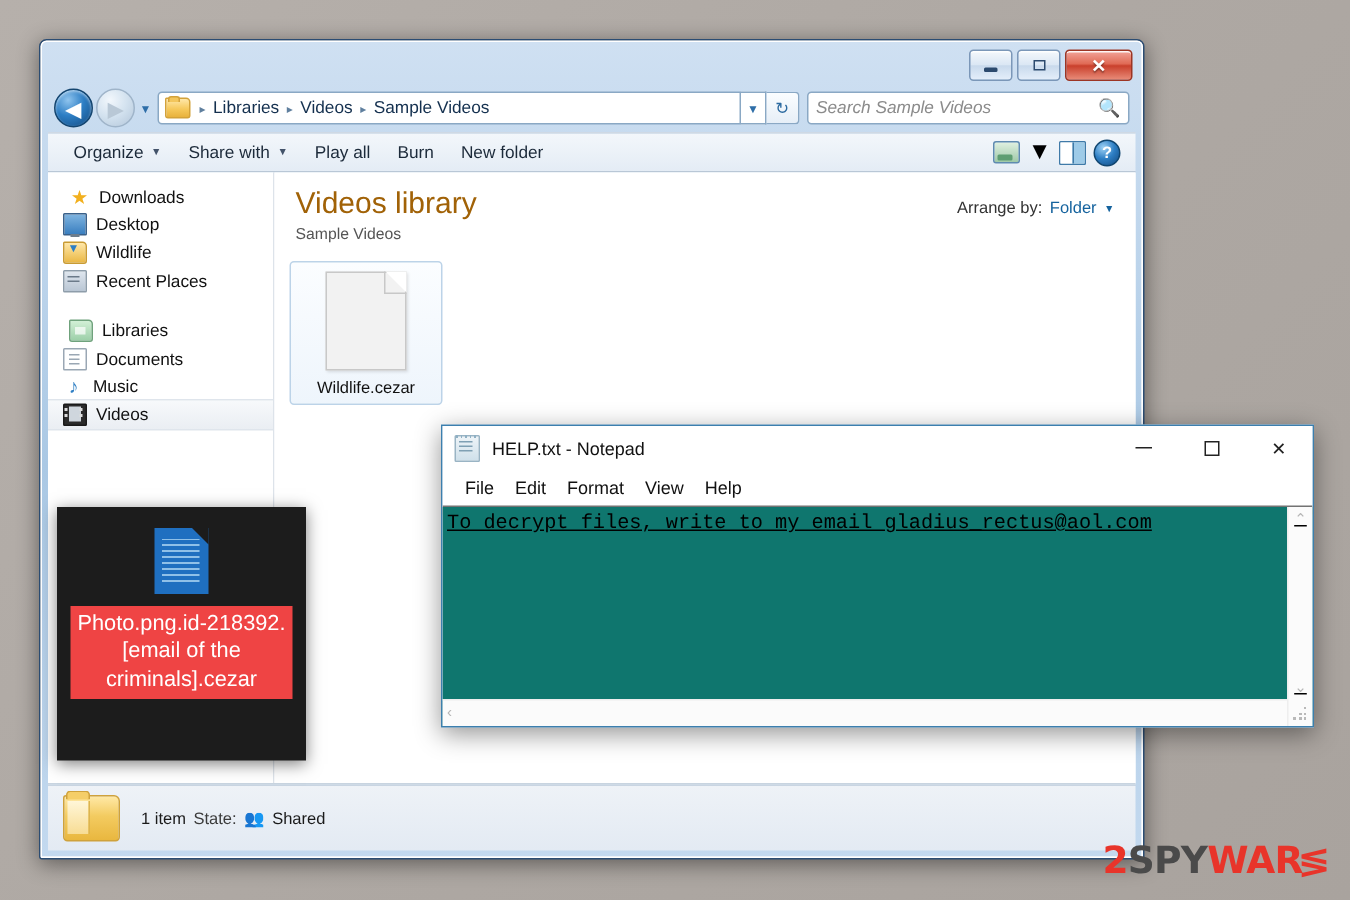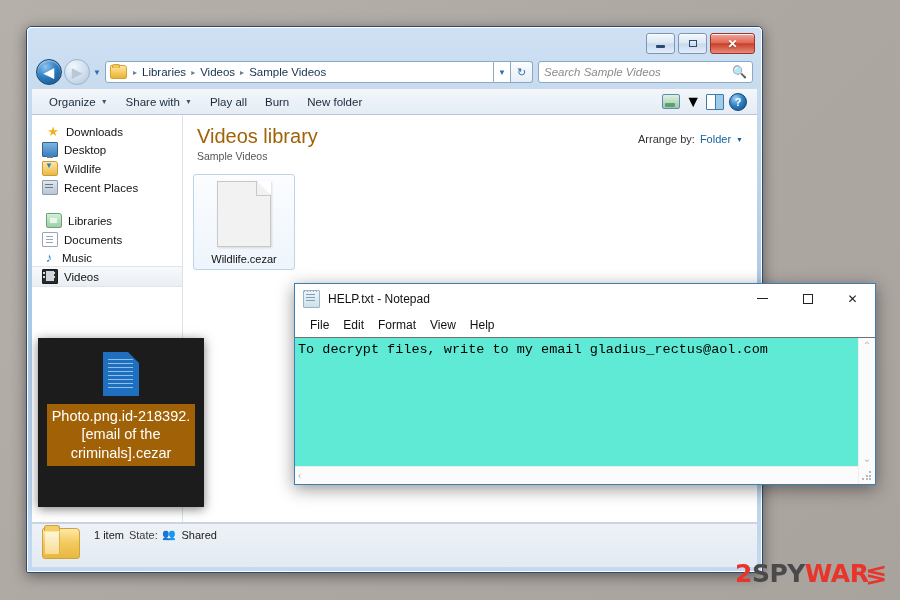--- a/index.html
+++ b/index.html
@@ -262,22 +262,22 @@
     width:14px; height:14px; border-left:1px solid #c8c8c8; border-bottom:1px solid #c8c8c8;
     transform: rotate(0deg);
   }
   .filename { font-size: 11px; color: #111; margin-top: 6px; text-align: center; }
 
   
   .detailspane {
     position: absolute; left: 4px; right: 4px; bottom: 4px; height: 44px;
     background: linear-gradient(180deg,#eef2f7 0%,#e3eaf3 100%);
     border-top: 1px solid #c9d5e2;
-    display: flex; align-items: flex-start;
-    padding: 4px 10px;
+    display: flex; align-items: center;
+    padding: 16px 10px;
     box-sizing: border-box;
   }
   .folderbig {
     width: 36px; height: 29px; flex: none; position: relative;
     background: linear-gradient(180deg,#ffe9a6 0%,#f3cb60 45%,#e9b73f 100%);
     border: 1px solid #cfa23c;
     border-radius: 2px 4px 3px 3px;
     margin-right: 14px;
   }
   .folderbig:before{
@@ -311,21 +311,21 @@
     content:''; position:absolute; right:0; top:0;
     border-left: 11px solid transparent; border-top: 11px solid #1c1c1c;
   }
   .ov-doc .lines {
     position:absolute; left:5px; top:7px; right:6px; height:30px;
     background: repeating-linear-gradient(180deg,#8fc0e8 0 1px,transparent 1px 4px);
   }
   .ov-name {
     margin-top: 8px;
     width: 148px;
-    background: #a16207;
+    background: #ef4444;
     color: #ffffff;
     font-size: 14.5px;
     line-height: 1.27;
     text-align: center;
     padding: 3px 2px 4px 2px;
     box-sizing: border-box;
     word-break: break-word;
   }
 
   
@@ -365,21 +365,21 @@
   .np-ctrl .mline { width: 11px; height: 1px; background: #222; }
   .np-ctrl .msq { width: 10px; height: 10px; border: 1px solid #222; box-sizing: border-box; }
   .np-menu {
     height: 24px; display: flex; align-items: center;
     padding-left: 8px; background: #fff;
     border-bottom: 6px solid #737373;
   }
   .np-menu .mi { font-size: 12px; color: #111; padding: 2px 7px; }
   .np-textwrap {
     position: absolute; left: 0; right: 0; top: 54px; bottom: 0;
-    background: #5eead4; display: flex;
+    background: #0f766e; display: flex; text-decoration: underline;
   }
   .np-text {
     flex: 1; padding: 3px 0 0 3px;
     font-family: "Liberation Mono", "DejaVu Sans Mono", monospace;
     font-size: 13.5px; color: #000; line-height: 1.35;
     white-space: pre; overflow: hidden;
   }
   .np-vscroll {
     width: 17px; flex: none; background: #fbfbfb;
     border-left: 1px solid #eee;

